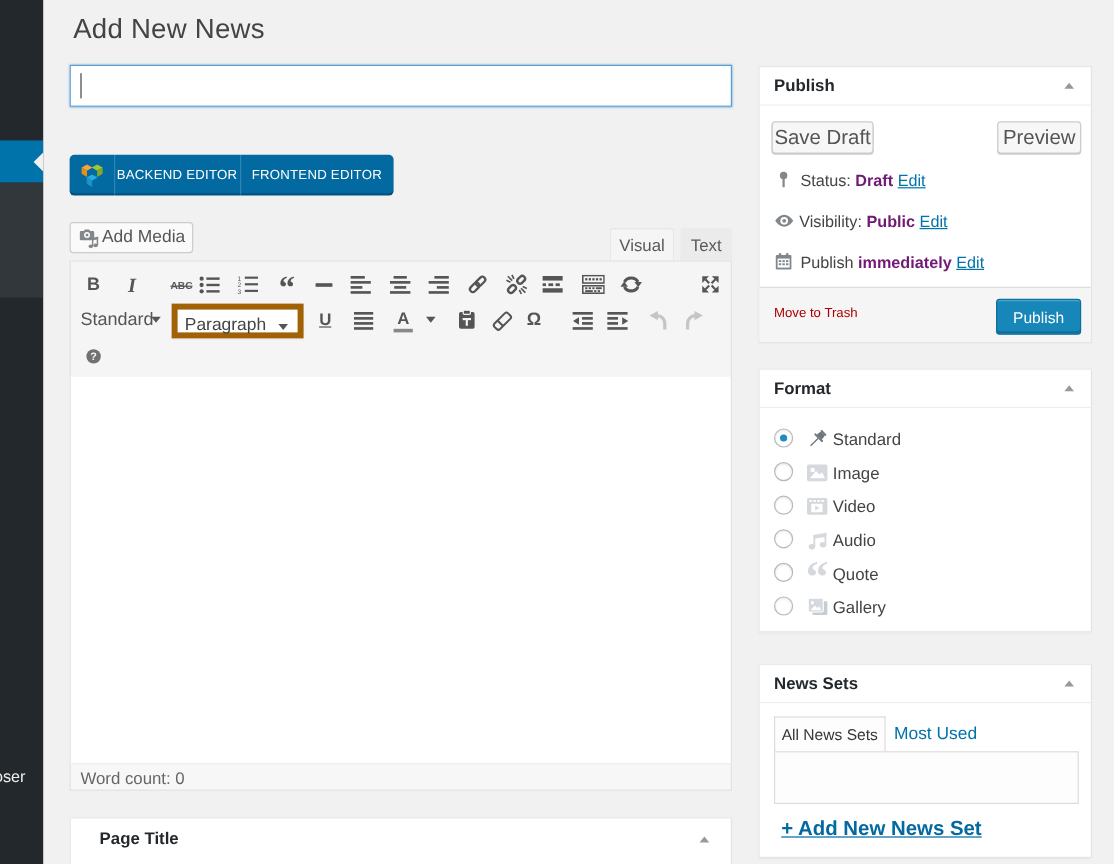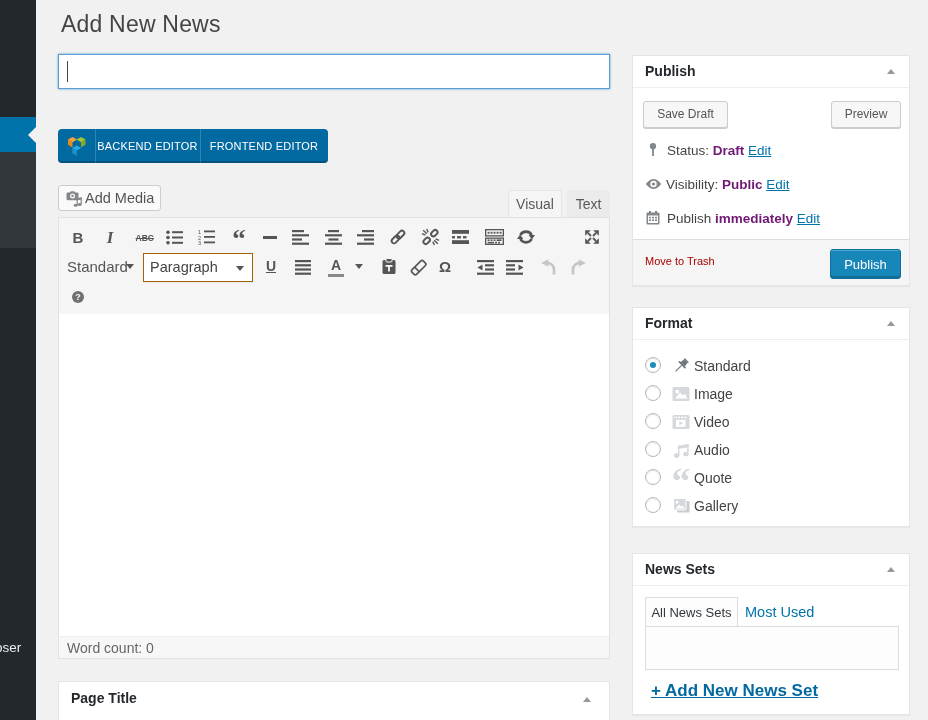--- a/index.html
+++ b/index.html
@@ -35,33 +35,33 @@
 #editor { left:58px; top:217px; width:552px; height:442px; background:#f5f5f5; border:1px solid #e2e2e2; }
 #edcontent { left:58px; top:314px; width:552px; height:322px; background:#fff; border-left:1px solid #e2e2e2; border-right:1px solid #e2e2e2; }
 #edstatus { left:58px; top:636px; width:552px; height:23px; background:#f7f7f7; border:1px solid #e2e2e2; border-top:1px solid #eee; }
 #wordcount { left:67px; top:640px; font-size:14px; color:#666; }
 
 
 .tbi { position:absolute; color:#555; }
 svg { display:block; }
 
 
-#paraselect { left:143px; top:253px; width:110px; height:29px; background:#fff; border:1px solid #a16207; box-shadow:0 1px 1px rgba(0,0,0,.04); font-size:14.5px; color:#444; line-height:27px; }
+#paraselect { left:143px; top:253px; width:110px; height:29px; background:#fff; border:5px solid #a16207; box-shadow:0 1px 1px rgba(0,0,0,.04); font-size:14.5px; color:#444; line-height:27px; }
 
 
 .postbox { position:absolute; left:632px; width:278px; background:#fff; border:1px solid #e5e5e5; box-shadow:0 1px 1px rgba(0,0,0,.04); }
 .hndle { padding:8px 12px; font-size:14px; font-weight:bold; color:#23282d; border-bottom:1px solid #eee; line-height:15px; }
 .tri { position:absolute; right:14px; top:13px; width:0; height:0; border-left:4.5px solid transparent; border-right:4.5px solid transparent; border-bottom:5px solid #95999c; }
-.wpbtn { position:absolute; background:#f7f7f7; border:1px solid #ccc; border-radius:3px; color:#555; font-size:12px; text-align:center; box-shadow:0 1px 0 #ccc; }
+.wpbtn { position:absolute; background:#f7f7f7; border:1px solid #ccc; border-radius:3px; color:#555; font-size:17px; text-align:center; box-shadow:0 1px 0 #ccc; }
 
 #pub-box { top:55px; height:231px; }
 #fmt-box { top:307px; height:220px; }
 #set-box { top:553px; height:162px; }
 #pagetitle-box { left:58px; top:681px; width:552px; height:60px; }
-#pagetitle-box .hndle { border-bottom:none; padding:9px 12px; }
+#pagetitle-box .hndle { border-bottom:none; padding:9px 12px;margin-left:12px; }
 #pagetitle-box .tri { right:18px; top:15px; }
 
 .mrow { position:absolute; left:12px; font-size:13.5px; color:#444; }
 .mrow b { color:#701a75; }
 .mrow a { color:#0073aa; text-decoration:underline; }
 #pub-foot { position:absolute; left:0; top:183px; width:276px; height:46px; background:#f5f5f5; border-top:1px solid #ddd; }
 #trash { position:absolute; left:12px; top:15px; color:#a00; font-size:11px; }
 #pubbtn { position:absolute; left:197px; top:9px; width:71px; height:30px; background:#1786b8; border:1px solid #0f6f99; border-radius:3px; color:#fff; font-size:13px; line-height:29px; text-align:center; box-shadow:inset 0 1px 0 rgba(120,200,230,.5), inset 0 -2px 0 rgba(0,60,85,.3); }
 
 
@@ -128,21 +128,21 @@
   <div id="tab-visual" class="edtab">Visual</div>
   <div id="tab-text" class="edtab">Text</div>
 
   <div id="editor" class="abs"></div>
   <div id="edcontent" class="abs"></div>
   <div id="edstatus" class="abs"></div>
   <div id="wordcount" class="abs">Word count: 0</div>
 
   <div class="tbi" style="left:68px;top:229px;width:20px;text-align:center;font-weight:bold;font-size:15px;">B</div>
   <div class="tbi" style="left:100px;top:228px;width:20px;text-align:center;font-family:'Liberation Serif',serif;font-style:italic;font-weight:bold;font-size:17px;">I</div>
-  <div class="tbi" style="left:130px;top:233px;width:24px;text-align:right;font-size:8.5px;font-weight:bold;text-decoration:line-through;letter-spacing:0;">ABC</div>
+  <div class="tbi" style="left:142px;top:233px;width:24px;text-align:left;font-size:8.5px;font-weight:bold;text-decoration:line-through;letter-spacing:0;">ABC</div>
   <svg class="tbi" style="left:166px;top:230px;" width="18" height="15" viewBox="0 0 18 15">
       <g fill="#555">
         <circle cx="2" cy="2.2" r="1.8"></circle>
         <circle cx="2" cy="7.5" r="1.8"></circle>
         <circle cx="2" cy="12.8" r="1.8"></circle>
         <rect x="6" y="1.2" width="11" height="2"></rect>
         <rect x="6" y="6.5" width="11" height="2"></rect>
         <rect x="6" y="11.8" width="11" height="2"></rect>
       </g>
     </svg>

